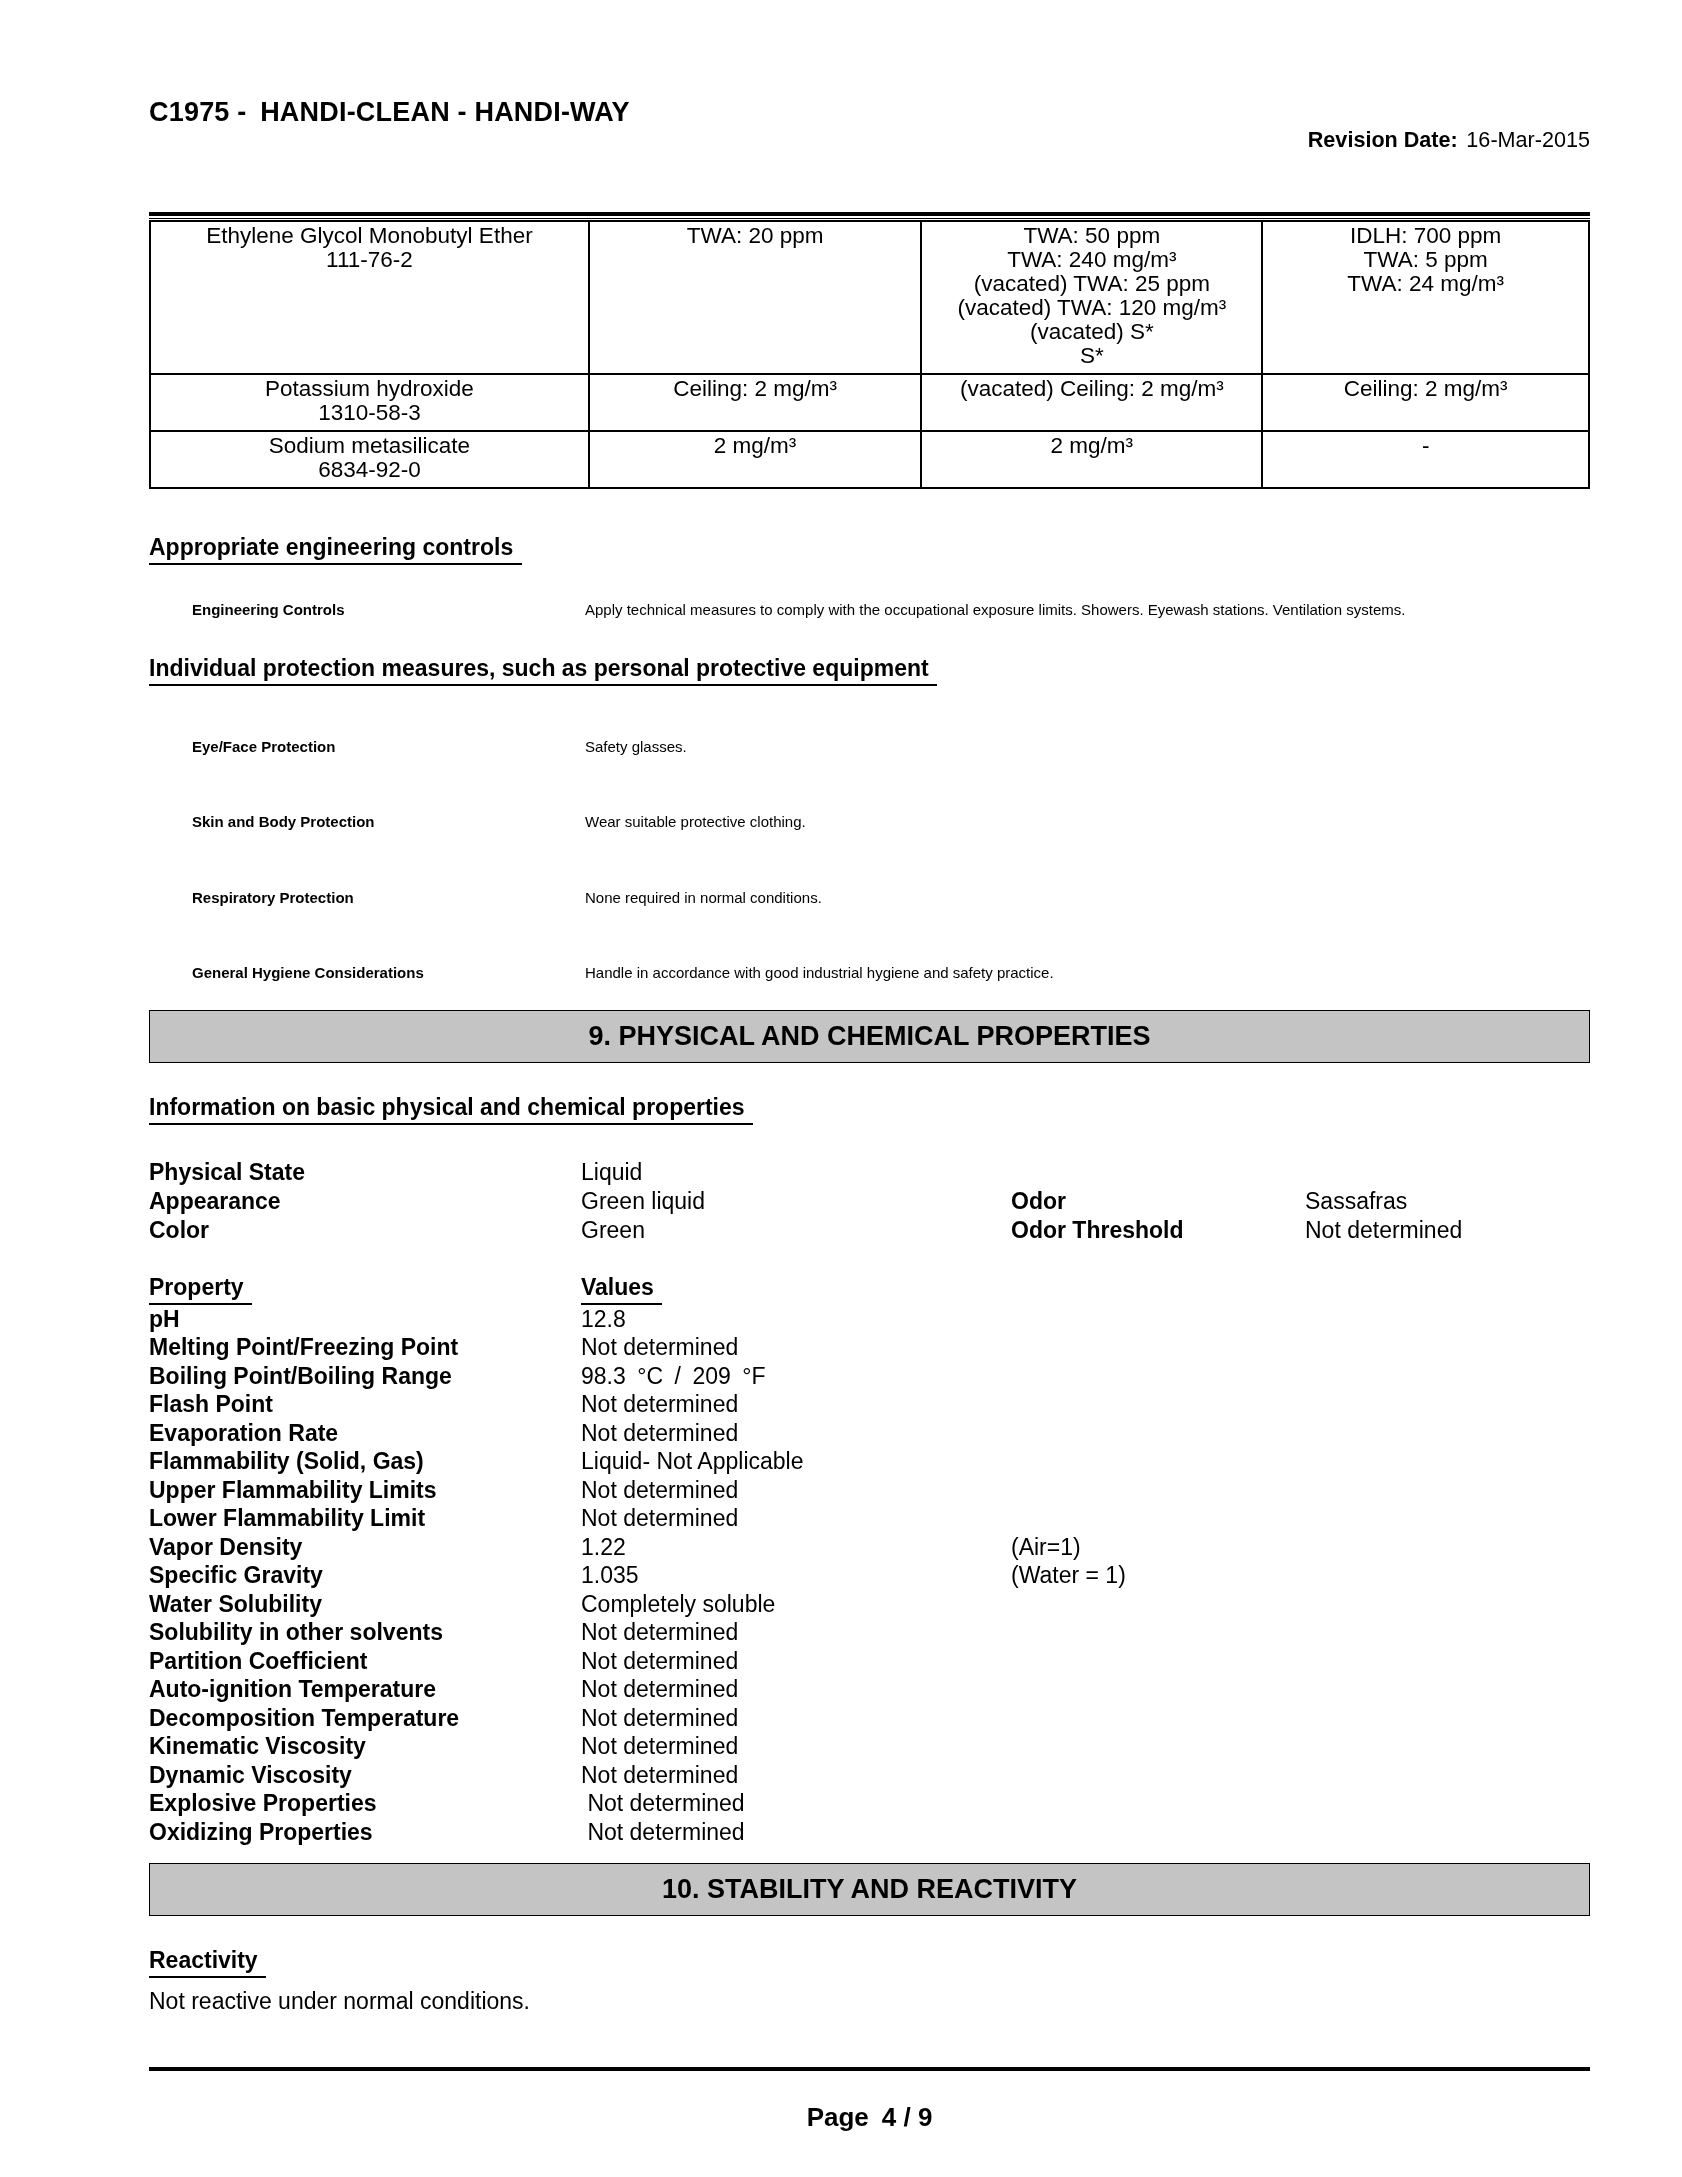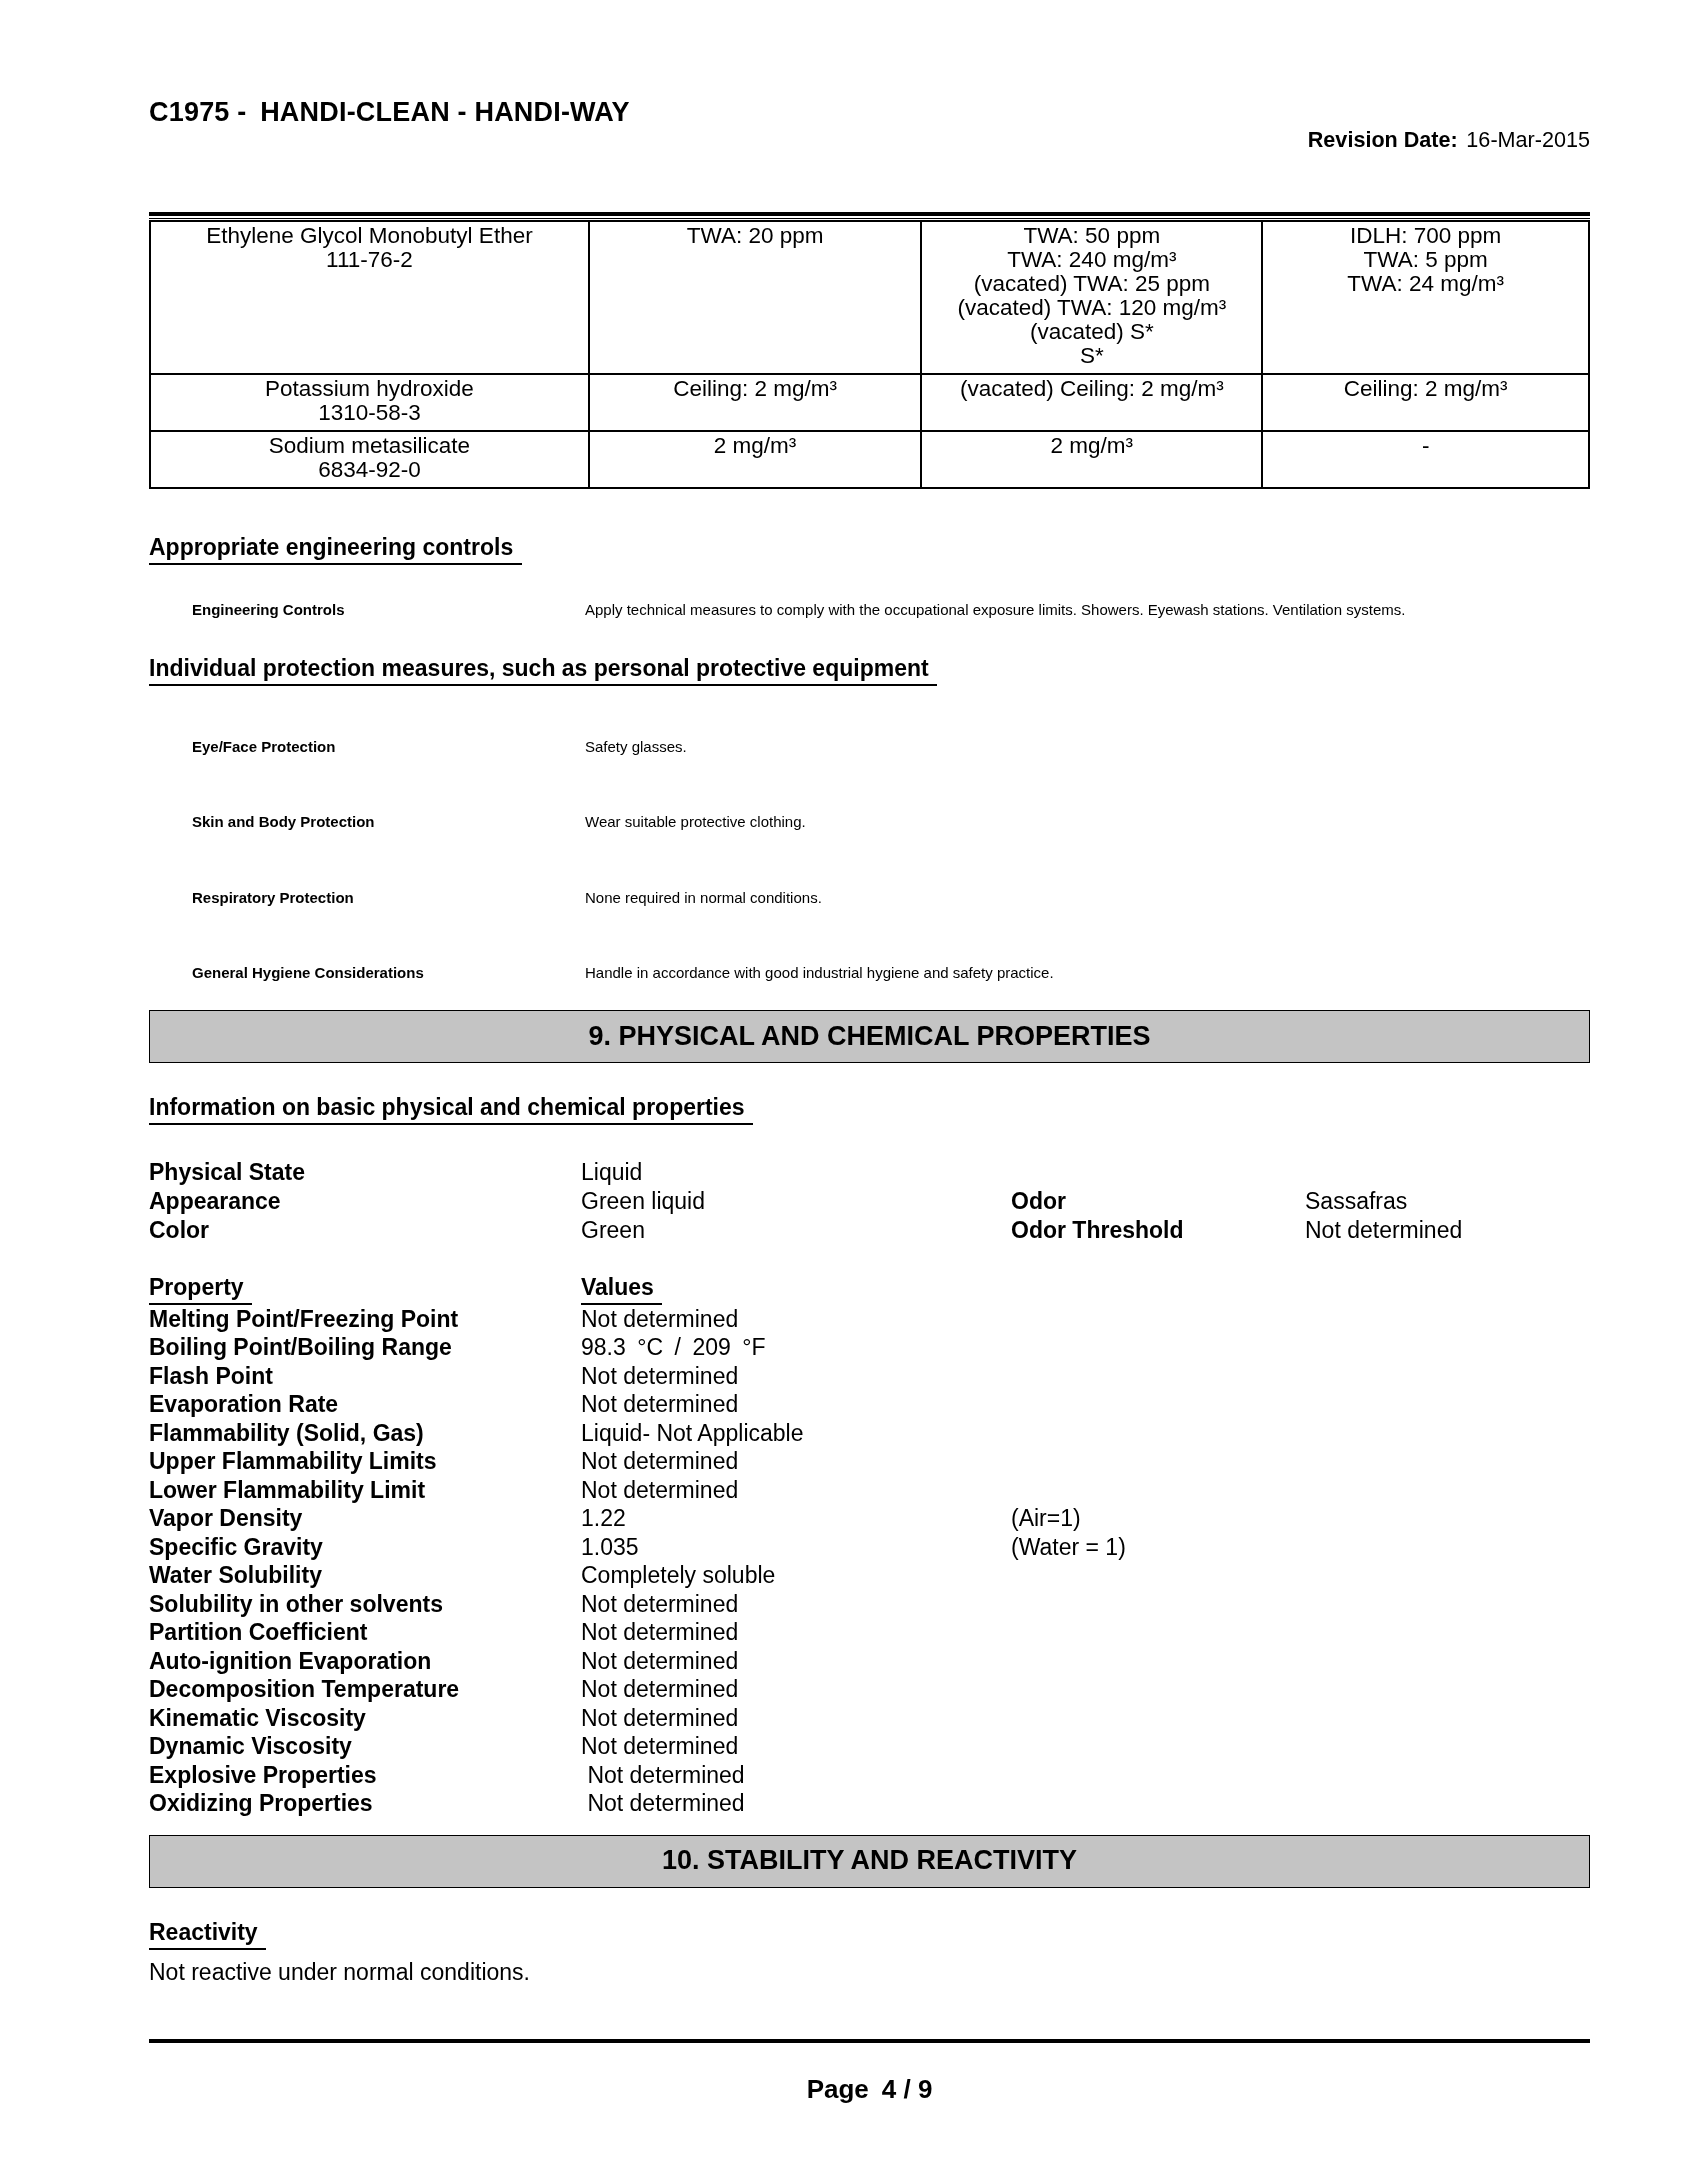--- a/index.html
+++ b/index.html
@@ -295,20 +295,25 @@
       <div class="phys-label2">Odor Threshold</div>
       <div class="phys-value2">Not determined</div>
     </div>
   </div>
 
   <div class="prop-head-row">
     <div class="col1"><span class="uhead">Property</span></div>
     <div class="col2"><span class="uhead">Values</span></div>
   </div>
 
+    <div class="prop-row">
+      <div class="prop-label">pH</div>
+      <div class="prop-value">12.8</div>
+      <div class="prop-remark"></div>
+    </div>
 
     <div class="prop-row">
       <div class="prop-label">Melting Point/Freezing Point</div>
       <div class="prop-value">Not determined</div>
       <div class="prop-remark"></div>
     </div>
 
     <div class="prop-row">
       <div class="prop-label">Boiling Point/Boiling Range</div>
       <div class="prop-value">98.3 °C / 209 °F</div>
@@ -370,21 +375,21 @@
       <div class="prop-remark"></div>
     </div>
 
     <div class="prop-row">
       <div class="prop-label">Partition Coefficient</div>
       <div class="prop-value">Not determined</div>
       <div class="prop-remark"></div>
     </div>
 
     <div class="prop-row">
-      <div class="prop-label">Auto-ignition Evaporation</div>
+      <div class="prop-label">Auto-ignition Temperature</div>
       <div class="prop-value">Not determined</div>
       <div class="prop-remark"></div>
     </div>
 
     <div class="prop-row">
       <div class="prop-label">Decomposition Temperature</div>
       <div class="prop-value">Not determined</div>
       <div class="prop-remark"></div>
     </div>
 

